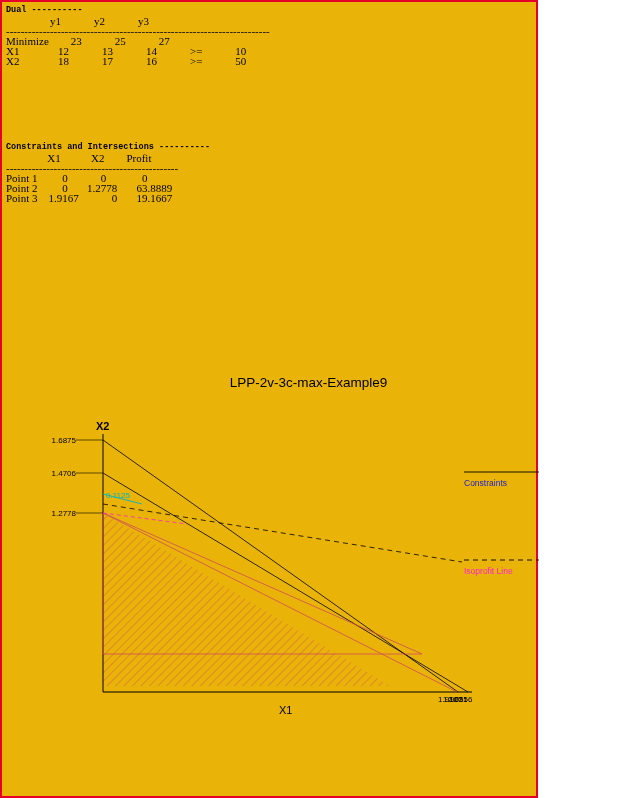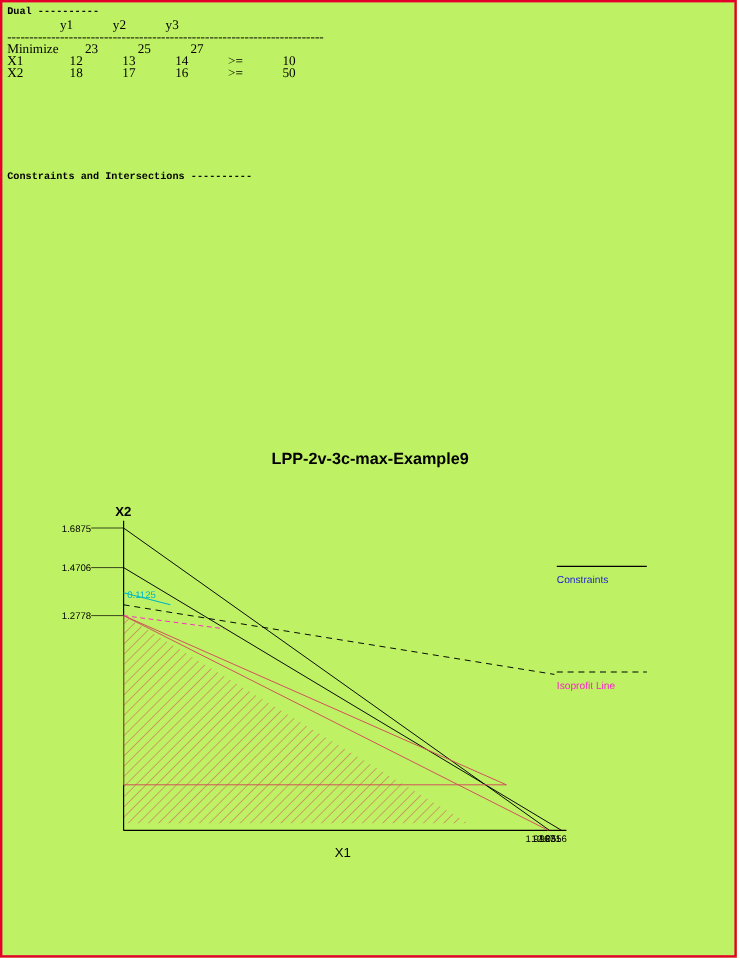--- a/index.html
+++ b/index.html
@@ -8,25 +8,25 @@
     background: #ffffff;
   }
   body {
     width: 617px;
     height: 798px;
     font-family: "Liberation Sans", sans-serif;
     overflow: hidden;
   }
   #page {
     position: relative;
-    width: 614px;
+    width: 538px;
     height: 798px;
     box-sizing: border-box;
     border: 2px solid #e4002b;
-    background: #bef264;
+    background: #eab308;
   }
   .mono-block {
     font-family: Liberation Serif, serif;
     font-size: 11px;
     line-height: 10px;
     white-space: pre;
     color: #000000;
   }
   #dual-section {
     position: absolute;
@@ -54,21 +54,20 @@
     height: 420px;
   }
   #chart-title {
     position: absolute;
     left: 0;
     top: 43px;
     width: 613px;
     text-align: center;
     font-size: 13.5px;
     color: #000000;
-    font-weight: bold;
   }
   #plot-svg {
     position: absolute;
     left: 0;
     top: 0;
   }
   .axis-label {
     font-size: 11px;
     fill: #000000;
     font-family: "Liberation Sans", sans-serif;
@@ -103,20 +102,25 @@
     <div class="section-title">Dual ----------</div>
     <div class="mono-block">                y1            y2            y3
 ------------------------------------------------------------------------
 Minimize        23            25            27
 X1              12            13            14            &gt;=            10
 X2              18            17            16            &gt;=            50</div>
   </div>
 
   <div id="intercepts-section">
     <div class="section-title">Constraints and Intersections ----------</div>
+    <div class="mono-block">               X1           X2        Profit
+-----------------------------------------------
+Point 1         0            0             0
+Point 2         0       1.2778       63.8889
+Point 3    1.9167            0       19.1667</div>
   </div>
 
   <div id="chart-area">
     <div id="chart-title">LPP-2v-3c-max-Example9</div>
 
     <svg id="plot-svg" width="613" height="420" viewBox="0 0 613 420">
       <defs>
         <pattern id="hatch" width="6" height="6" patternTransform="rotate(45)" patternUnits="userSpaceOnUse">
           <line x1="0" y1="0" x2="0" y2="6" stroke="#d14b5a" stroke-width="0.8"></line>
         </pattern>

